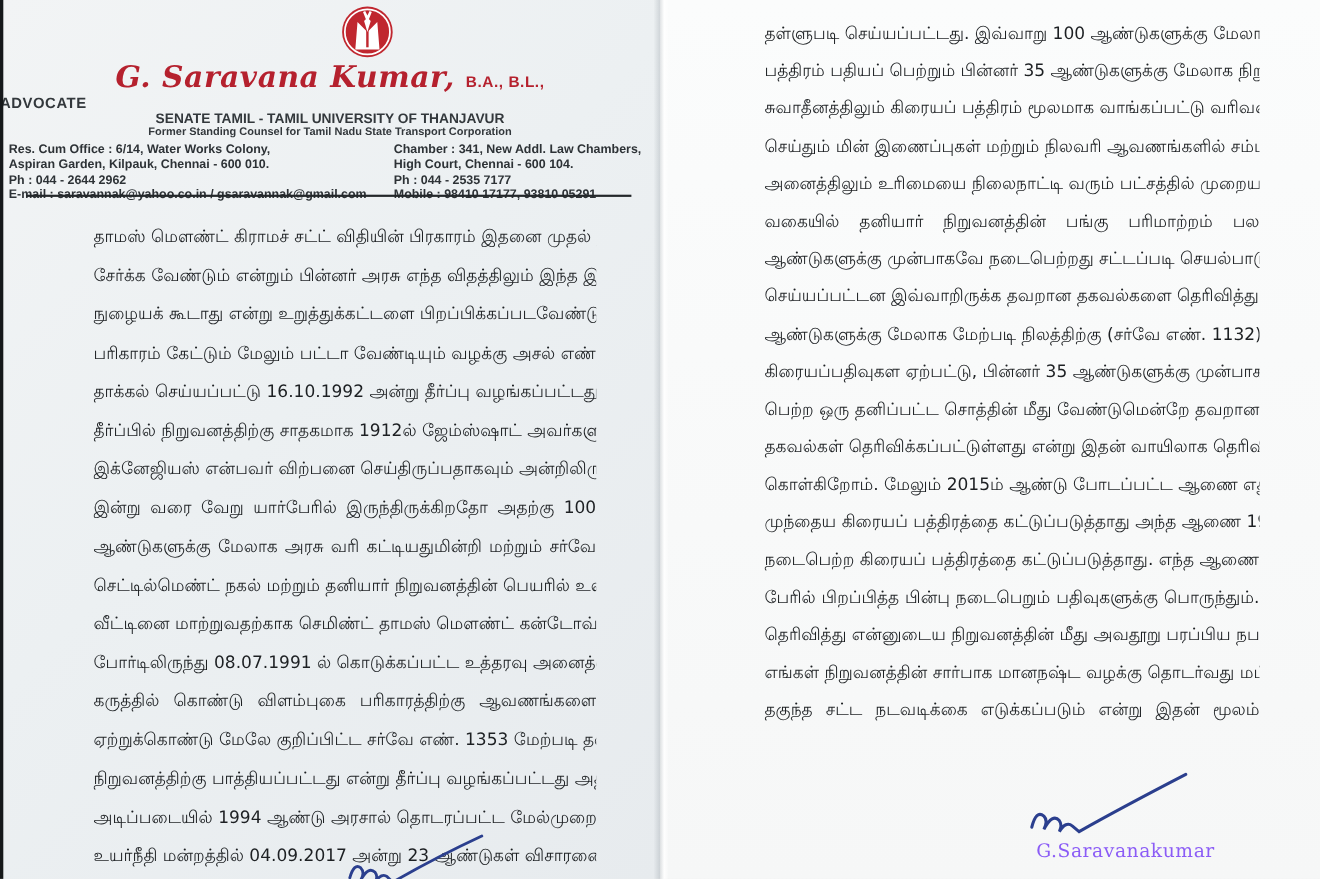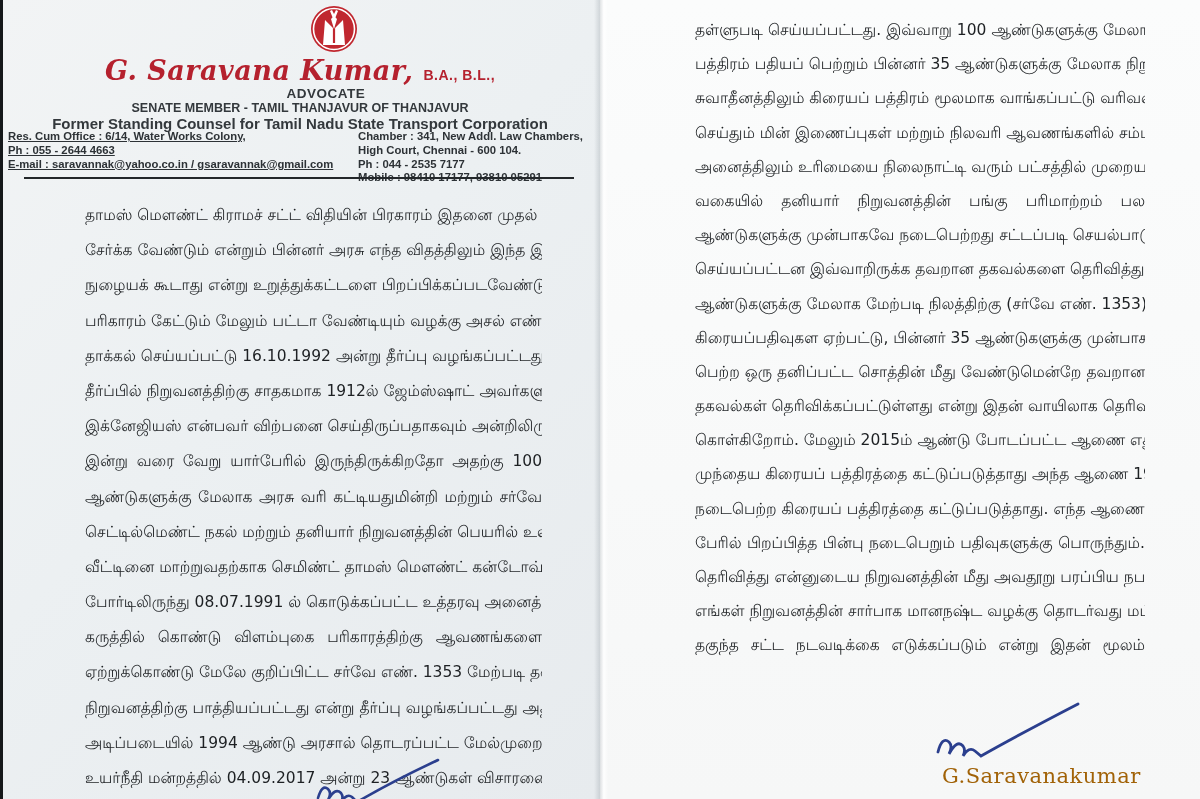--- a/index.html
+++ b/index.html
@@ -15,46 +15,46 @@
   .scan-edge-left{position:absolute;left:0;top:0;width:3px;height:799px;background:#15181a;}
   .page-junction{position:absolute;left:594px;top:0;width:14px;height:799px;
     background:linear-gradient(90deg,rgba(130,140,148,0) 0%,rgba(130,140,148,.25) 40%,rgba(255,255,255,.9) 70%,rgba(255,255,255,0) 100%);}
   
   .lh{position:absolute;left:0;top:0;width:600px;text-align:center;}
   .lh-logo{position:absolute;left:310px;top:5px;width:48px;height:48px;}
   .lh-name{position:absolute;top:55px;left:0;width:600px;text-align:center;
     font-family:"DejaVu Serif",serif;font-style:italic;font-weight:bold;
     font-size:27px;letter-spacing:.5px;}
   .lh-degrees{font-size:14px;font-family:"Liberation Sans",sans-serif;font-style:normal;font-weight:bold;}
-  .lh-advocate{position:absolute;top:86px;left:0;width:620px;text-align:center;
-    font-size:13.5px;font-weight:bold;color:#33383c;letter-spacing:.5px;padding-left:16px;}
+  .lh-advocate{position:absolute;top:86px;left:0;width:620px;text-align:left;
+    font-size:13.5px;font-weight:bold;color:#33383c;letter-spacing:.5px;}
   .lh-sub1{position:absolute;top:101px;left:0;width:600px;text-align:center;
     font-size:12.5px;font-weight:bold;color:#33383c;}
   .lh-sub2{position:absolute;top:115px;left:0;width:600px;text-align:center;
-    font-size:15px;font-weight:bold;color:#33383c;}
+    font-size:10px;font-weight:bold;color:#33383c;}
   .addr{position:absolute;top:130px;font-size:11.3px;font-weight:bold;
     color:#2d3236;line-height:13.8px;text-align:left;}
-  #addr-office{left:8px;width:330px;text-decoration:underline;}
+  #addr-office{left:8px;width:330px;}
   #addr-chamber{left:358px;width:240px;}
   .lh-rule{position:absolute;top:177px;left:24px;width:550px;height:2px;background:#23272a;}
   
   .tbody{position:absolute;color:#1d2023;
     font-family:"DejaVu Sans","Liberation Sans",sans-serif;font-size:15.5px;}
   #p1-body{top:198px;left:85px;width:457px;}
   #p2-body{top:13px;left:695px;width:450px;}
   .tline{height:35.2px;line-height:35.2px;white-space:nowrap;
     text-align:justify;text-align-last:justify;overflow:hidden;}
   #p2-body .tline{height:34.2px;line-height:34.2px;}
   .tline.short{text-align-last:left;}
   
   .sig{position:absolute;}
   #sig1{left:300px;top:752px;width:160px;height:60px;}
   #sig2{left:900px;top:694px;width:200px;height:74px;}
   .signatory{position:absolute;left:942px;top:764px;width:200px;
-    font-family:"DejaVu Serif",serif;font-size:21px;color:#a16207;letter-spacing:.5px;}
+    font-family:"DejaVu Serif",serif;font-size:17px;color:#8b5cf6;letter-spacing:.5px;}
 </style>
 </head>
 <body>
 
 <div id="canvas">
 
   <div class="page" id="page1">
 
     <div class="lh">
       <svg class="lh-logo" viewBox="0 0 48 48">
@@ -64,26 +64,27 @@
         <path d="M20 6 L24 16 L28 6 L26 5 L24 9 L22 5 Z" fill="#ffffff"></path>
         <rect x="22.9" y="16" width="2.2" height="22" fill="#c0272f"></rect>
         <path d="M21 14 L24 24 L27 14 L24 11 Z" fill="#ffffff"></path>
       </svg>
 
       <div class="lh-name" style="color:#b5212e;">
         <span>G. Saravana Kumar,</span>
         <span class="lh-degrees">B.A., B.L.,</span>
       </div>
       <div class="lh-advocate">ADVOCATE</div>
-      <div class="lh-sub1">SENATE MEMBER - TAMIL THANJAVUR OF THANJAVUR</div>
+      <div class="lh-sub1">SENATE TAMIL - TAMIL UNIVERSITY OF THANJAVUR</div>
       <div class="lh-sub2">Former Standing Counsel for Tamil Nadu State Transport Corporation</div>
 
       <div class="addr" id="addr-office">
         <div>Res. Cum Office : 6/14, Water Works Colony,</div>
-        <div>Ph : 055 - 2644 4663</div>
+        <div>Aspiran Garden, Kilpauk, Chennai - 600 010.</div>
+        <div>Ph : 044 - 2644 2962</div>
         <div>E-mail : saravannak@yahoo.co.in / gsaravannak@gmail.com</div>
       </div>
 
       <div class="addr" id="addr-chamber">
         <div>Chamber : 341, New Addl. Law Chambers,</div>
         <div>High Court, Chennai - 600 104.</div>
         <div>Ph : 044 - 2535 7177</div>
         <div>Mobile : 98410 17177, 93810 05291</div>
       </div>
 
@@ -119,21 +120,21 @@
 
   <div class="tbody" id="p2-body">
     <div class="tline">தள்ளுபடி செய்யப்பட்டது. இவ்வாறு 100 ஆண்டுகளுக்கு மேலாக விற்பனை</div>
     <div class="tline">பத்திரம் பதியப் பெற்றும் பின்னர் 35 ஆண்டுகளுக்கு மேலாக நிறுவனத்தின்</div>
     <div class="tline">சுவாதீனத்திலும் கிரையப் பத்திரம் மூலமாக வாங்கப்பட்டு வரிவகைகள்</div>
     <div class="tline">செய்தும் மின் இணைப்புகள் மற்றும் நிலவரி ஆவணங்களில் சம்பந்தப்பட்ட</div>
     <div class="tline">அனைத்திலும் உரிமையை நிலைநாட்டி வரும் பட்சத்தில் முறையான</div>
     <div class="tline">வகையில் தனியார் நிறுவனத்தின் பங்கு பரிமாற்றம் பல</div>
     <div class="tline">ஆண்டுகளுக்கு முன்பாகவே நடைபெற்றது சட்டப்படி செயல்பாடுகள்</div>
     <div class="tline">செய்யப்பட்டன இவ்வாறிருக்க தவறான தகவல்களை தெரிவித்து 100</div>
-    <div class="tline">ஆண்டுகளுக்கு மேலாக மேற்படி நிலத்திற்கு (சர்வே எண். 1353)</div>
+    <div class="tline">ஆண்டுகளுக்கு மேலாக மேற்படி நிலத்திற்கு (சர்வே எண். 1132)</div>
     <div class="tline">கிரையப்பதிவுகள ஏற்பட்டு, பின்னர் 35 ஆண்டுகளுக்கு முன்பாக கிரையம்</div>
     <div class="tline">பெற்ற ஒரு தனிப்பட்ட சொத்தின் மீது வேண்டுமென்றே தவறான</div>
     <div class="tline">தகவல்கள் தெரிவிக்கப்பட்டுள்ளது என்று இதன் வாயிலாக தெரிவித்துக்</div>
     <div class="tline">கொள்கிறோம். மேலும் 2015ம் ஆண்டு போடப்பட்ட ஆணை எதுவும் அதற்கு</div>
     <div class="tline">முந்தைய கிரையப் பத்திரத்தை கட்டுப்படுத்தாது அந்த ஆணை 1912 ல்</div>
     <div class="tline">நடைபெற்ற கிரையப் பத்திரத்தை கட்டுப்படுத்தாது. எந்த ஆணையும்</div>
     <div class="tline">பேரில் பிறப்பித்த பின்பு நடைபெறும் பதிவுகளுக்கு பொருந்தும்.</div>
     <div class="tline">தெரிவித்து என்னுடைய நிறுவனத்தின் மீது அவதூறு பரப்பிய நபர்கள் மீது</div>
     <div class="tline">எங்கள் நிறுவனத்தின் சார்பாக மானநஷ்ட வழக்கு தொடர்வது மட்டுமின்றி</div>
     <div class="tline">தகுந்த சட்ட நடவடிக்கை எடுக்கப்படும் என்று இதன் மூலம்</div>

